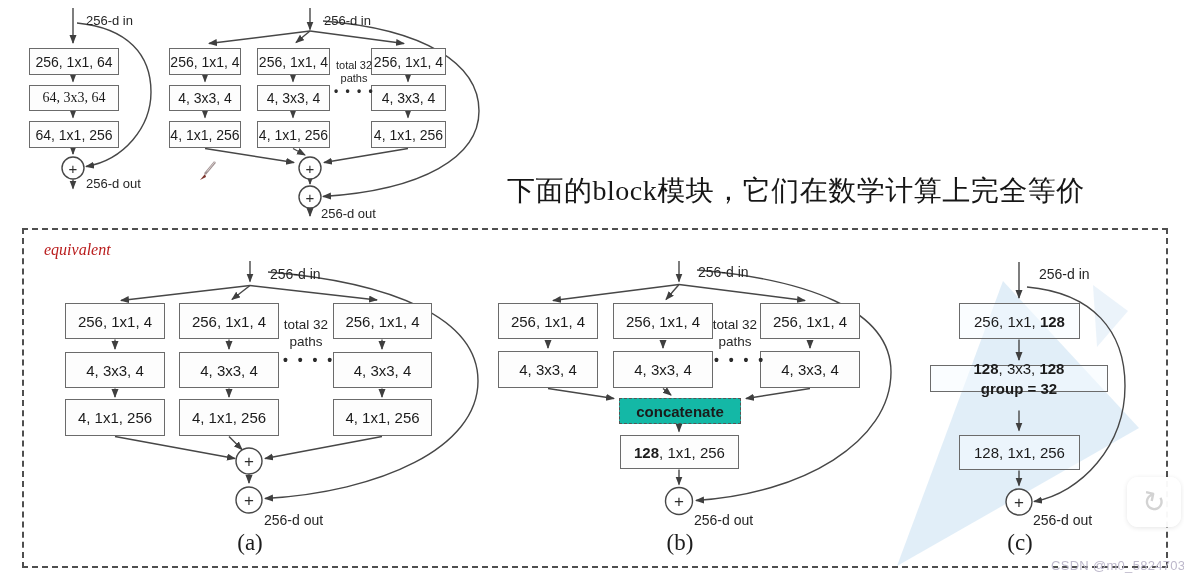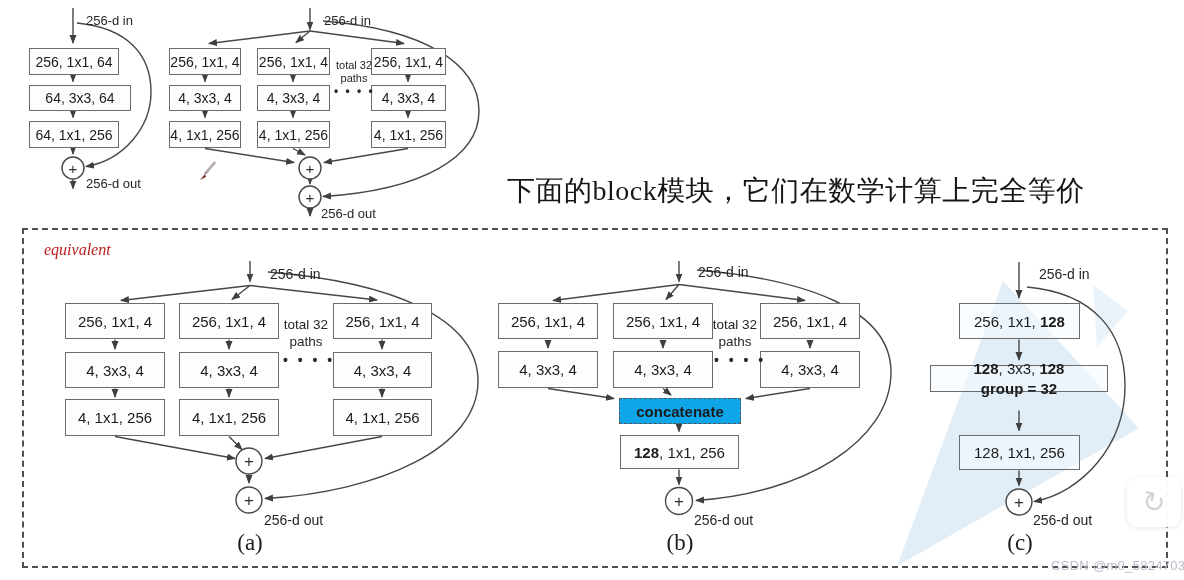--- a/index.html
+++ b/index.html
@@ -6,21 +6,21 @@
   .stage{position:relative;width:1184px;height:580px;background:#ffffff;overflow:hidden;
          font-family:"Liberation Sans",sans-serif;}
   .panel{position:absolute;left:22px;top:228px;width:1146px;height:340px;
          border:2px dashed #4f4f4f;box-sizing:border-box;z-index:0;background:transparent;}
   svg.wires{position:absolute;left:0;top:0;z-index:1;}
   .bx{position:absolute;box-sizing:border-box;border:1.3px solid #6b6b6b;background:#fdfdfd;
       display:flex;align-items:center;justify-content:center;color:#1b1b1b;z-index:2;
       white-space:nowrap;}
   .sm{font-size:14px;}
   .lg{font-size:15px;}
-  .dashedbx{border:1.4px dashed #555;font-weight:bold;background:#0ea5e9;}
+  .dashedbx{border:1.4px dashed #555;font-weight:bold;background:#14b8a6;}
   .cbx{background:rgba(246,251,255,0.55);}
   .col2x{flex-direction:column;line-height:1.3;}
   .t{position:absolute;white-space:nowrap;color:#262626;z-index:3;}
   .fs13{font-size:13px;} .fs14{font-size:14px;} .fs11{font-size:11px;} .fs135{font-size:13.5px;}
   .ctr{text-align:center;}
   .dots{font-weight:bold;letter-spacing:3px;color:#2b2b2b;}
   .serif{font-family:"Liberation Serif","DejaVu Serif",serif;}
   .sub{font-size:23px;color:#1d1d1d;}
   .equiv{font-style:italic;font-size:16px;color:#b91c1c;}
   .caption{font-size:28px;color:#161616;font-family:"Liberation Serif","DejaVu Serif",serif;
@@ -132,21 +132,21 @@
       <text x="310" y="168.5" font-size="15" dominant-baseline="central">+</text>
       <text x="310" y="197.5" font-size="15" dominant-baseline="central">+</text>
       <text x="249" y="461.5" font-size="17" dominant-baseline="central">+</text>
       <text x="249" y="500.5" font-size="17" dominant-baseline="central">+</text>
       <text x="679" y="501.5" font-size="17" dominant-baseline="central">+</text>
       <text x="1019" y="502.5" font-size="17" dominant-baseline="central">+</text>
     </g>
   </svg>
 
   <div class="bx sm" style="left:29px;top:48px;width:90px;height:27px;">256, 1x1, 64</div>
-  <div class="bx sm" style="left:29px;top:85px;width:102px;height:26px;">64, 3x3, 64</div>
+  <div class="bx sm" style="left:29px;top:85px;width:90px;height:26px;font-family:Liberation Serif, serif;">64, 3x3, 64</div>
   <div class="bx sm" style="left:29px;top:121px;width:90px;height:27px;">64, 1x1, 256</div>
 
   <div class="bx sm" style="left:169px;top:48px;width:72px;height:27px;">256, 1x1, 4</div>
   <div class="bx sm" style="left:169px;top:85px;width:72px;height:26px;">4, 3x3, 4</div>
   <div class="bx sm" style="left:169px;top:121px;width:72px;height:27px;">4, 1x1, 256</div>
   <div class="bx sm" style="left:257px;top:48px;width:73px;height:27px;">256, 1x1, 4</div>
   <div class="bx sm" style="left:257px;top:85px;width:73px;height:26px;">4, 3x3, 4</div>
   <div class="bx sm" style="left:257px;top:121px;width:73px;height:27px;">4, 1x1, 256</div>
   <div class="bx sm" style="left:371px;top:48px;width:75px;height:27px;">256, 1x1, 4</div>
   <div class="bx sm" style="left:371px;top:85px;width:75px;height:26px;">4, 3x3, 4</div>

